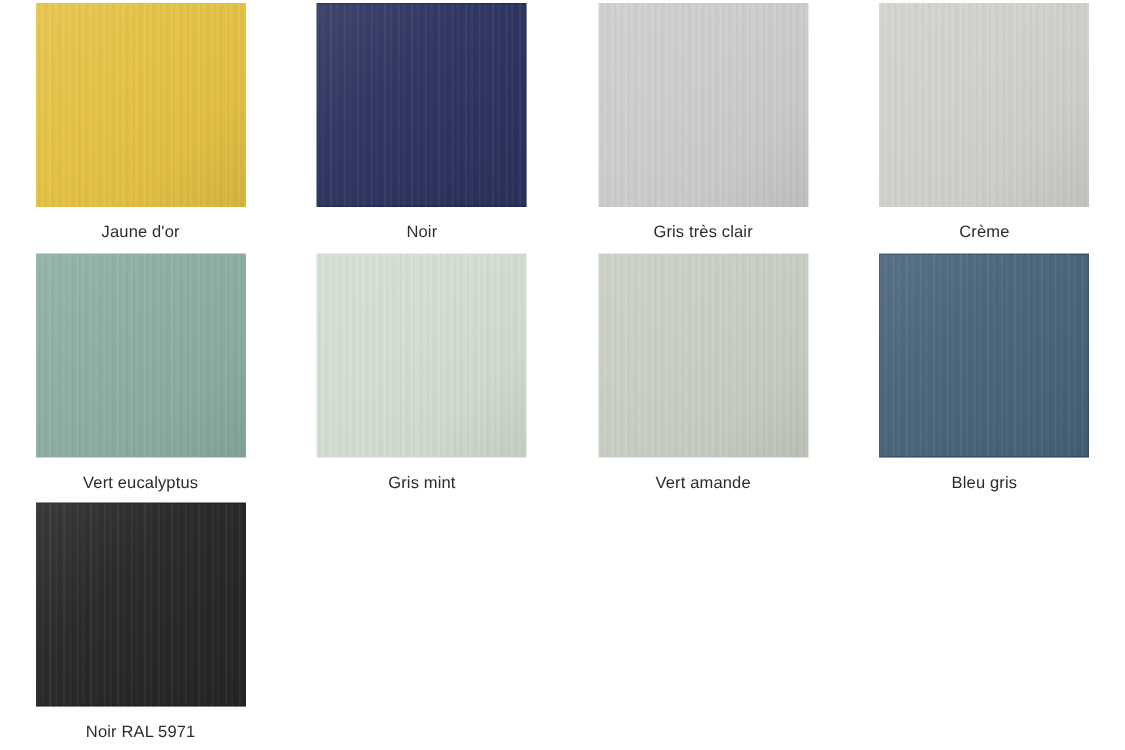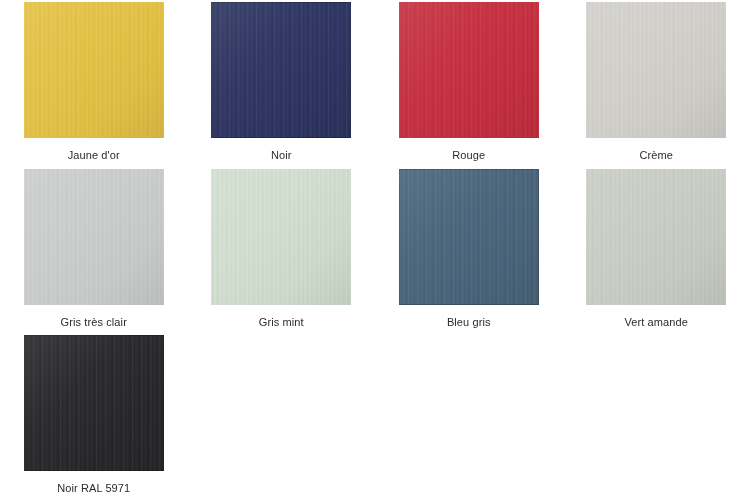--- a/index.html
+++ b/index.html
@@ -81,50 +81,50 @@
     <div class="swatch-chip" style="background-color: rgb(229, 194, 68);"></div>
     <div class="swatch-label">Jaune d'or</div>
   </div>
 
   <div class="swatch-cell">
     <div class="swatch-chip has-border" style="background-color: rgb(44, 52, 97);"></div>
     <div class="swatch-label">Noir</div>
   </div>
 
 
+
+
   <div class="swatch-cell">
-    <div class="swatch-chip" style="background-color: rgb(198, 46, 62);"></div>
-    <div class="swatch-label">Rouge</div>
+    <div class="swatch-chip" style="background-color: rgb(203, 206, 205);"></div>
+    <div class="swatch-label">Gris très clair</div>
   </div>
-
 
   <div class="swatch-cell">
     <div class="swatch-chip" style="background-color: rgb(210, 209, 204);"></div>
     <div class="swatch-label">Crème</div>
   </div>
 
   <div class="swatch-cell">
-    <div class="swatch-chip" style="background-color: rgb(203, 206, 205);"></div>
-    <div class="swatch-label">Gris très clair</div>
+    <div class="swatch-chip" style="background-color: rgb(141, 174, 161);"></div>
+    <div class="swatch-label">Vert eucalyptus</div>
   </div>
-
 
   <div class="swatch-cell">
     <div class="swatch-chip" style="background-color: rgb(210, 223, 209);"></div>
     <div class="swatch-label">Gris mint</div>
   </div>
 
   <div class="swatch-cell">
-    <div class="swatch-chip has-border" style="background-color: rgb(73, 100, 123);"></div>
-    <div class="swatch-label">Bleu gris</div>
+    <div class="swatch-chip" style="background-color: rgb(201, 207, 197);"></div>
+    <div class="swatch-label">Vert amande</div>
   </div>
 
   <div class="swatch-cell">
-    <div class="swatch-chip" style="background-color: rgb(201, 207, 197);"></div>
-    <div class="swatch-label">Vert amande</div>
+    <div class="swatch-chip has-border" style="background-color: rgb(73, 100, 123);"></div>
+    <div class="swatch-label">Bleu gris</div>
   </div>
 
   <div class="swatch-cell">
     <div class="swatch-chip has-border" style="background-color: rgb(39, 39, 42);"></div>
     <div class="swatch-label">Noir RAL 5971</div>
   </div>
 
 </div>
 
 </body></html>

